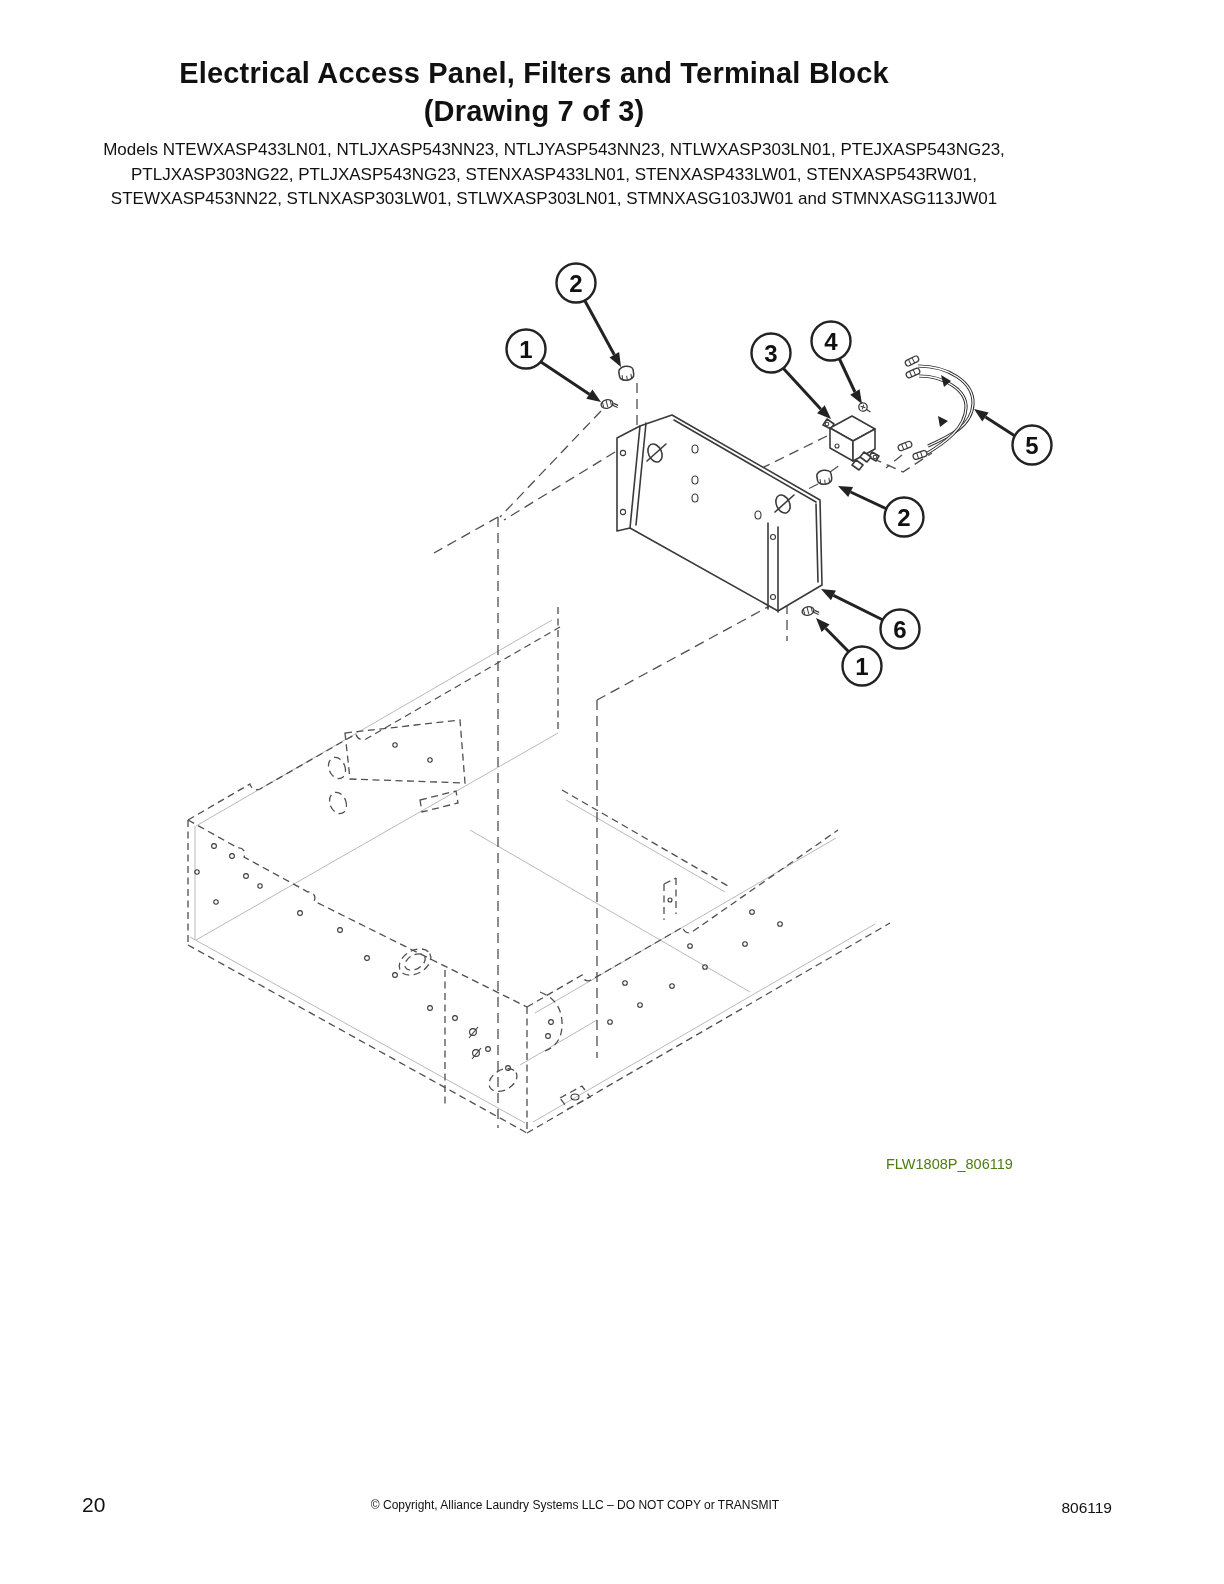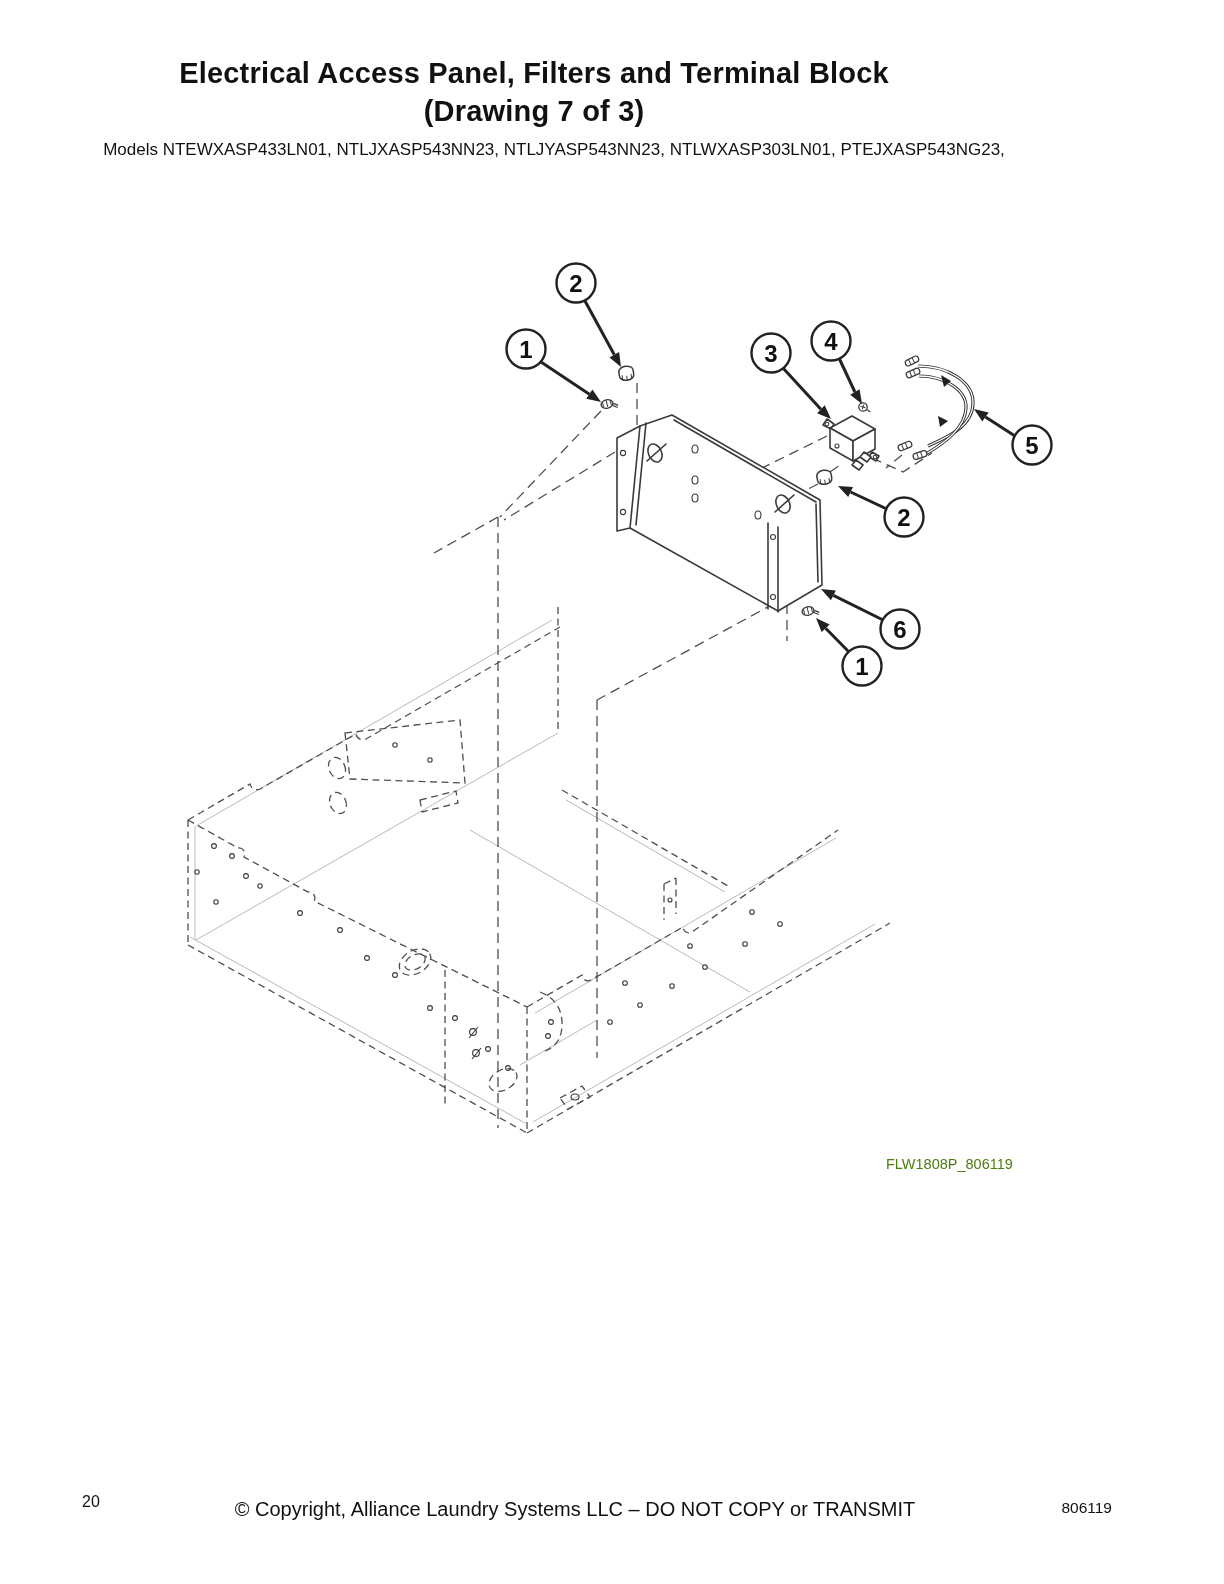--- a/index.html
+++ b/index.html
@@ -19,34 +19,36 @@
   .lnf{stroke:var(--line);fill:#fff;stroke-width:1.6;stroke-linejoin:round;}
   .ph{stroke:var(--phantom);fill:none;stroke-width:1.3;stroke-dasharray:7 4.5;stroke-linecap:butt;}
   .ph2{stroke:var(--phantom);fill:none;stroke-width:1.3;stroke-dasharray:10 6;}
   .thin{stroke:var(--thin);fill:none;stroke-width:1;}
   .hole{stroke:var(--line);fill:none;stroke-width:1.1;}
   .dark{fill:#222;stroke:none;}
   .shaft{stroke:#222;stroke-width:3;fill:none;}
   .co-circle{fill:#fff;stroke:#222;stroke-width:2.4;}
   .co-num{font-family:"Liberation Sans","DejaVu Sans",sans-serif;font-size:24px;font-weight:bold;fill:#111;text-anchor:middle;}
   .caption{position:absolute;left:886px;top:1156px;font-size:14.5px;color:#4d7c0f;}
-  .footer-page{position:absolute;left:82px;top:1493px;font-size:16px;}
-  .footer-copy{position:absolute;left:0;top:1498px;width:1150px;text-align:center;font-size:20px;}
+  .footer-page{position:absolute;left:82px;top:1493px;font-size:21px;}
+  .footer-copy{position:absolute;left:0;top:1498px;width:1150px;text-align:center;font-size:12px;}
   .footer-doc{position:absolute;right:112px;top:1499px;font-size:15.5px;text-align:right;}
 </style>
 </head>
 <body>
 
 <div class="page-header">
   <div class="title">
     <div>Electrical Access Panel, Filters and Terminal Block</div>
     <div>(Drawing 7 of 3)</div>
   </div>
   <div class="models">
     <div>Models NTEWXASP433LN01, NTLJXASP543NN23, NTLJYASP543NN23, NTLWXASP303LN01, PTEJXASP543NG23,</div>
+    <div>PTLJXASP303NG22, PTLJXASP543NG23, STENXASP433LN01, STENXASP433LW01, STENXASP543RW01,</div>
+    <div>STEWXASP453NN22, STLNXASP303LW01, STLWXASP303LN01, STMNXASG103JW01 and STMNXASG113JW01</div>
   </div>
 </div>
 
 <svg class="diagram" width="1224" height="1584" viewBox="0 0 1224 1584" xmlns="http://www.w3.org/2000/svg">
   <defs>
     <g id="gScrew">
       <ellipse rx="6" ry="4.2" fill="#fff" stroke="#3a3a3a" stroke-width="1.4"></ellipse>
       <path d="M-4,-3 L-4,2 M0,-4 L0,3 M4,-3 L4,2" stroke="#3a3a3a" stroke-width="1" fill="none"></path>
       <path d="M5,2.5 l4.5,3.5 M6.5,1 l4,3" stroke="#3a3a3a" stroke-width="1.2" fill="none"></path>
     </g>

